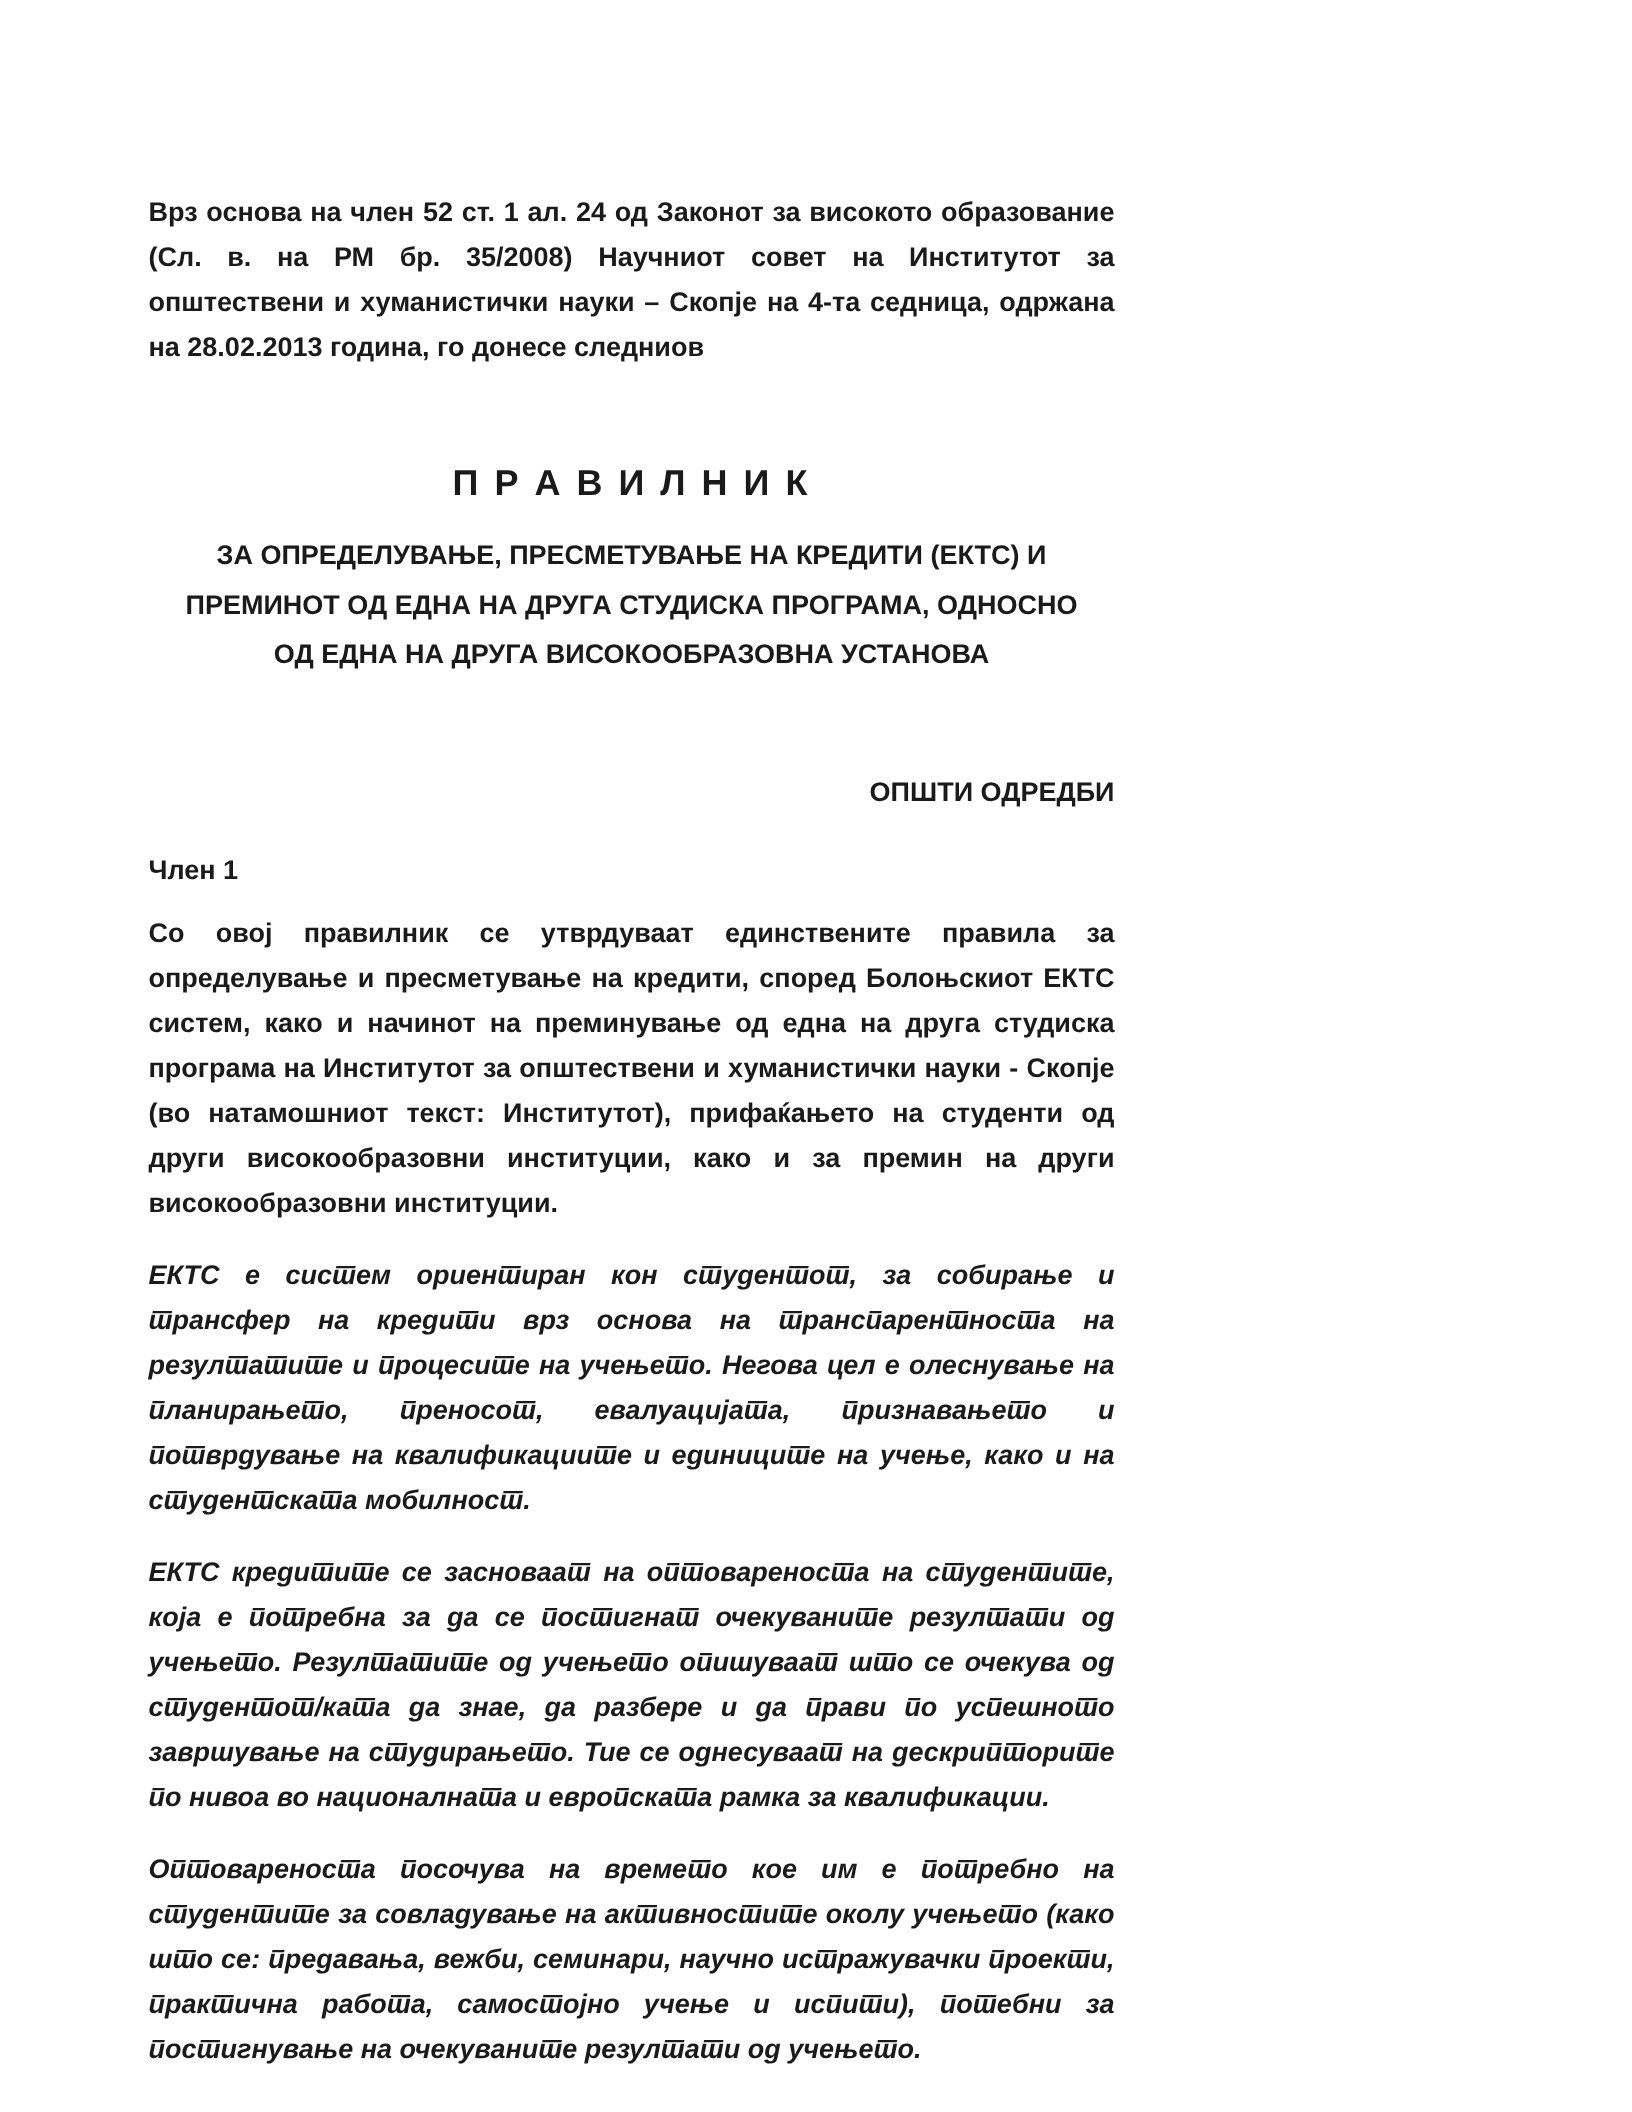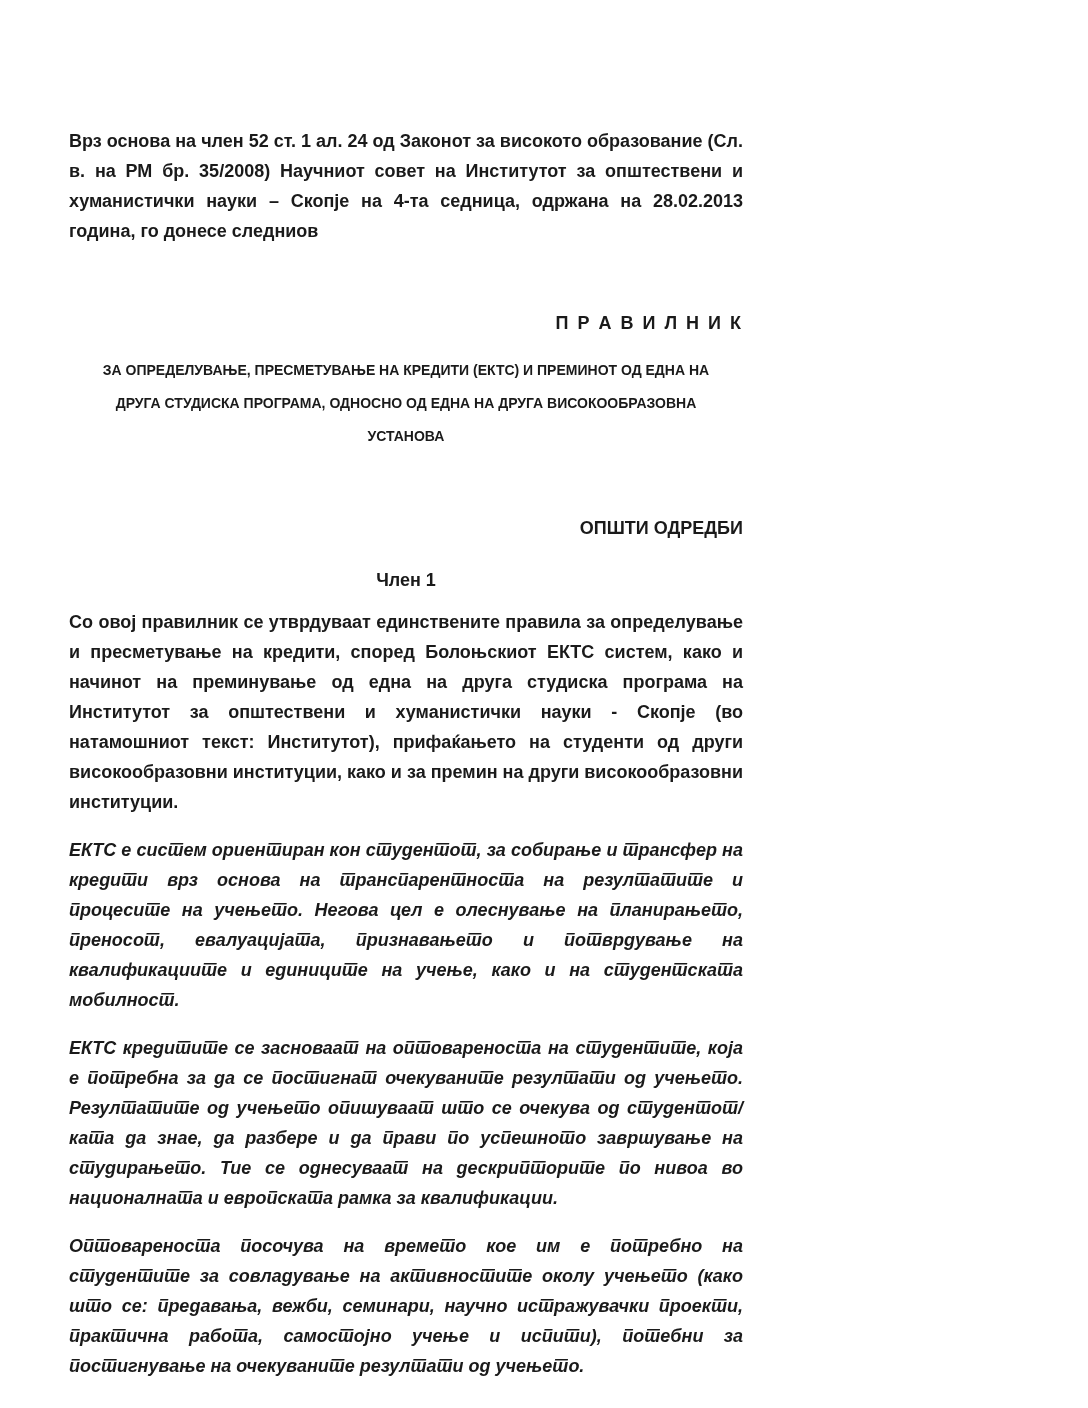--- a/index.html
+++ b/index.html
@@ -10,58 +10,57 @@
   body {
     width: 1088px;
     height: 1408px;
     position: relative;
     overflow: hidden;
   }
   .page {
     box-sizing: border-box;
     width: 868px;
     height: 1408px;
-    padding: 126px 125px 40px 69px;
+    padding: 126px 125px 40px 99px;
     background: #ffffff;
     font-family: "Liberation Sans", sans-serif;
     font-weight: 700;
     font-size: 18px;
     line-height: 30px;
     color: #1a1a1a;
   }
   .para {
     margin: 0;
     text-align: justify;
   }
   .intro {
     margin-bottom: 62px;
   }
   .doc-title {
     margin: 0 0 1px 0;
-    text-align: right;
-    font-size: 18px;
+    text-align: center;
+    font-size: 24px;
     line-height: 30px;
     letter-spacing: 2px;
   }
   .doc-subtitle {
     margin: 16px;
     text-align: center;
-    font-size: 14px;
+    font-size: 18px;
     line-height: 33px;
     font-weight: 700;
   }
   .section-heading {
     margin: 60px 0 0 0;
     text-align: right;
     font-size: 18px;
     line-height: 30px;
   }
   .article-label {
     margin: 22px 0 0 0;
-    text-align: center;
     font-size: 18px;
     line-height: 30px;
   }
   .article-label + .para {
     margin-top: 12px;
   }
   .para + .para {
     margin-top: 18px;
     font-style: italic;
   }

